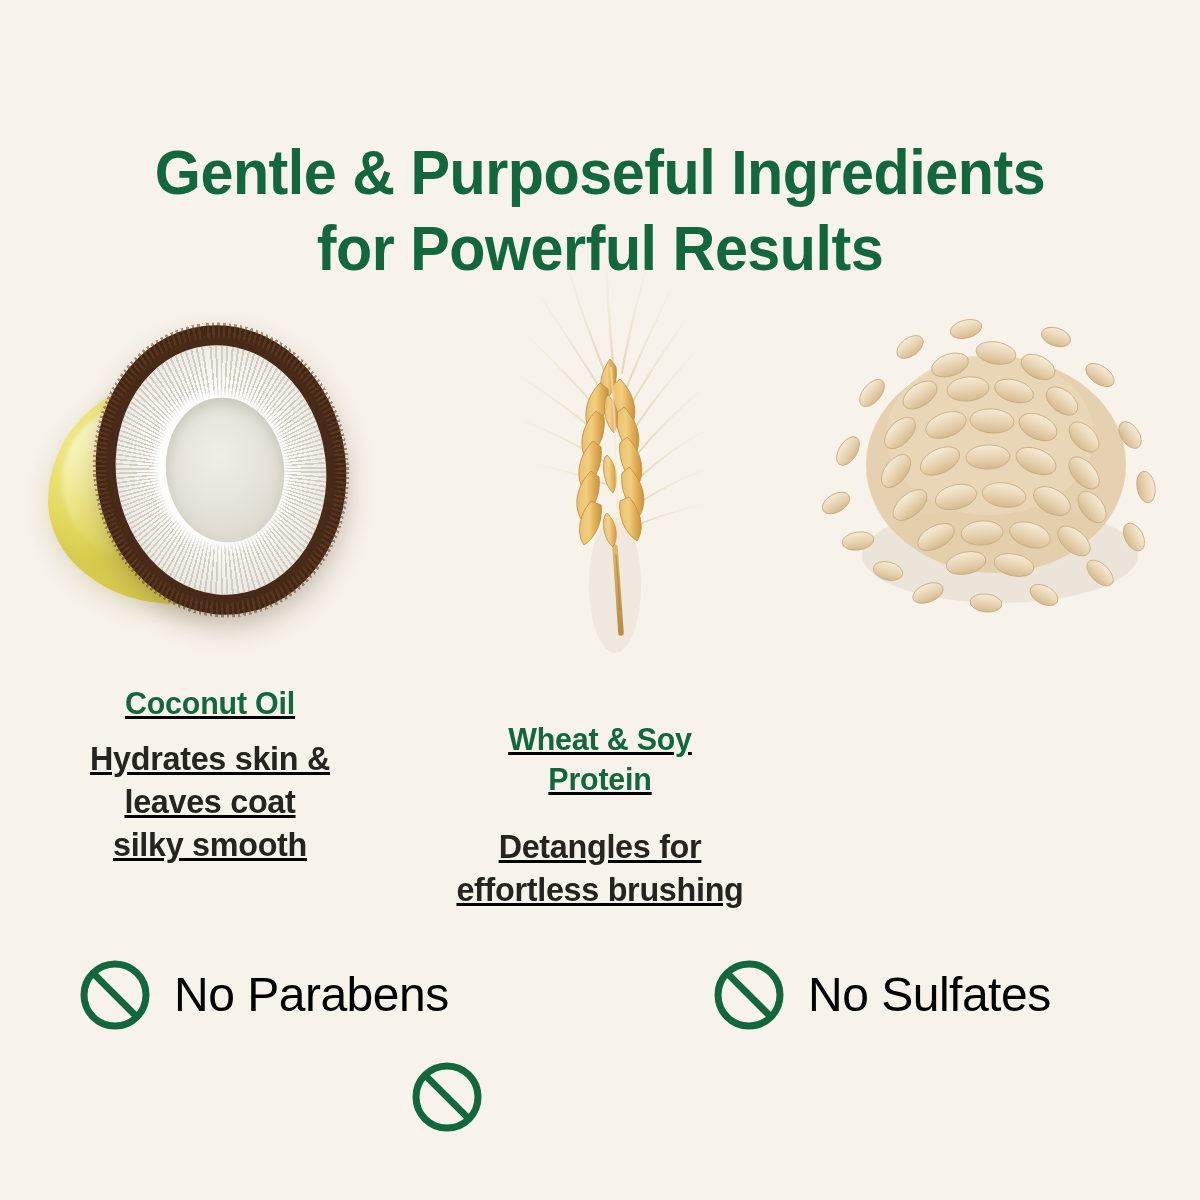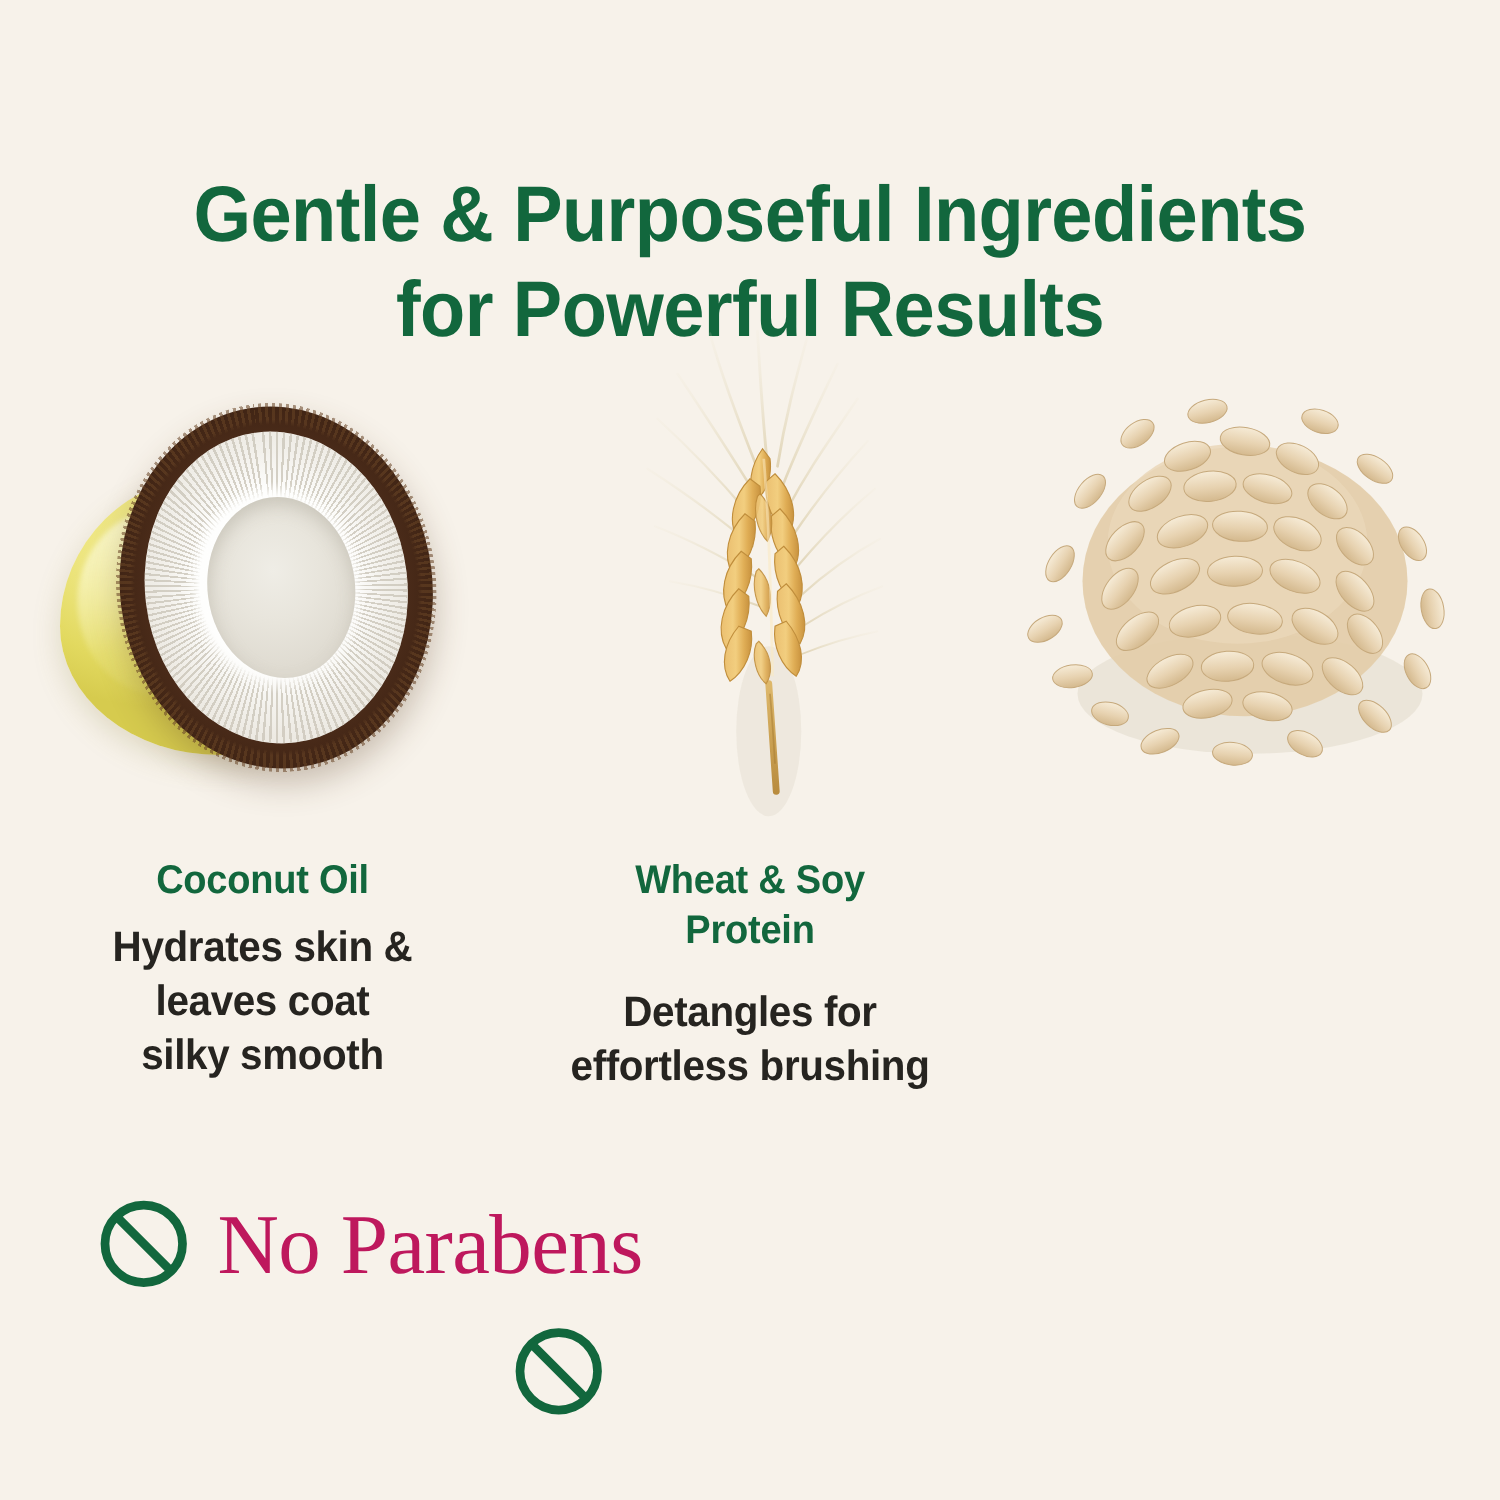--- a/index.html
+++ b/index.html
@@ -162,23 +162,24 @@
     position: absolute;
     top: 683px;
     left: 0;
     width: 1200px;
     height: 240px;
   }
   .caption {
     position: absolute;
     top: 0;
     text-align: center;
+    text-decoration: underline;
   }
   .caption.c1 { left: 25px;  width: 370px; }
-  .caption.c2 { left: 400px; width: 400px; }
+  .caption.c2 { left: 400px; width: 400px; margin-top: 36px; }
   .caption.c3 { left: 805px; width: 380px; }
 
   .ing-title {
     color: #12673D;
     font-family: "Liberation Sans", sans-serif;
     font-weight: 700;
     font-size: 32px;
     line-height: 40px;
     letter-spacing: -0.2px;
     transform: scaleX(0.95);
@@ -216,24 +217,24 @@
   .badge.b-sulfates { left: 712px; top: 10px; }
   .badge.b-alcohol  { left: 410px; top: 112px; }
 
   .no-icon {
     flex: 0 0 auto;
     width: 74px;
     height: 74px;
     display: block;
   }
   .badge-label {
-    color: #be185d;
-    font-family: Liberation Serif, serif;
+    color: #000000;
+    font-family: Liberation Sans, sans-serif;
     font-weight: 400;
-    font-size: 68px;
+    font-size: 48px;
     line-height: 60px;
     letter-spacing: -0.5px;
   }
 </style>
 </head>
 <body>
 
 <div class="infographic">
 
   <h1 class="headline">
@@ -427,20 +428,27 @@
   <div class="badges">
 
     <div class="badge b-parabens">
       <svg class="no-icon" viewBox="0 0 74 74">
         <circle cx="37" cy="37" r="31" fill="none" stroke="#12673D" stroke-width="7"></circle>
         <line x1="15.1" y1="15.1" x2="58.9" y2="58.9" stroke="#12673D" stroke-width="7" stroke-linecap="butt"></line>
       </svg>
       <span class="badge-label">No Parabens</span>
     </div>
 
+    <div class="badge b-sulfates">
+      <svg class="no-icon" viewBox="0 0 74 74">
+        <circle cx="37" cy="37" r="31" fill="none" stroke="#12673D" stroke-width="7"></circle>
+        <line x1="15.1" y1="15.1" x2="58.9" y2="58.9" stroke="#12673D" stroke-width="7" stroke-linecap="butt"></line>
+      </svg>
+      <span class="badge-label">No Sulfates</span>
+    </div>
 
     <div class="badge b-alcohol">
       <svg class="no-icon" viewBox="0 0 74 74">
         <circle cx="37" cy="37" r="31" fill="none" stroke="#12673D" stroke-width="7"></circle>
         <line x1="15.1" y1="15.1" x2="58.9" y2="58.9" stroke="#12673D" stroke-width="7" stroke-linecap="butt"></line>
       </svg>
     </div>
   </div>
 
 </div>

